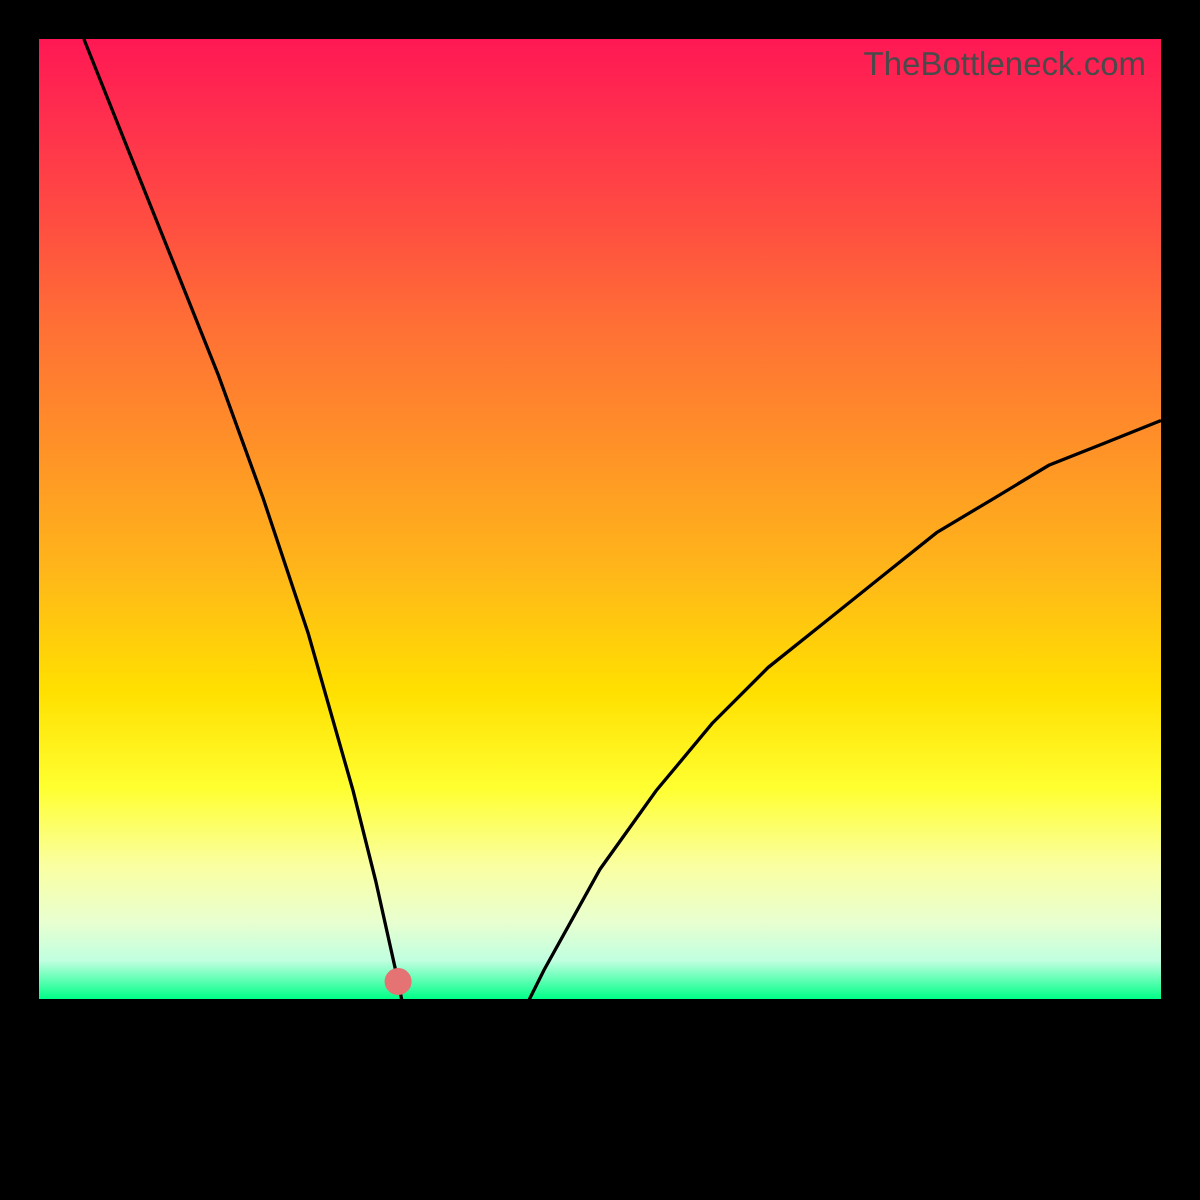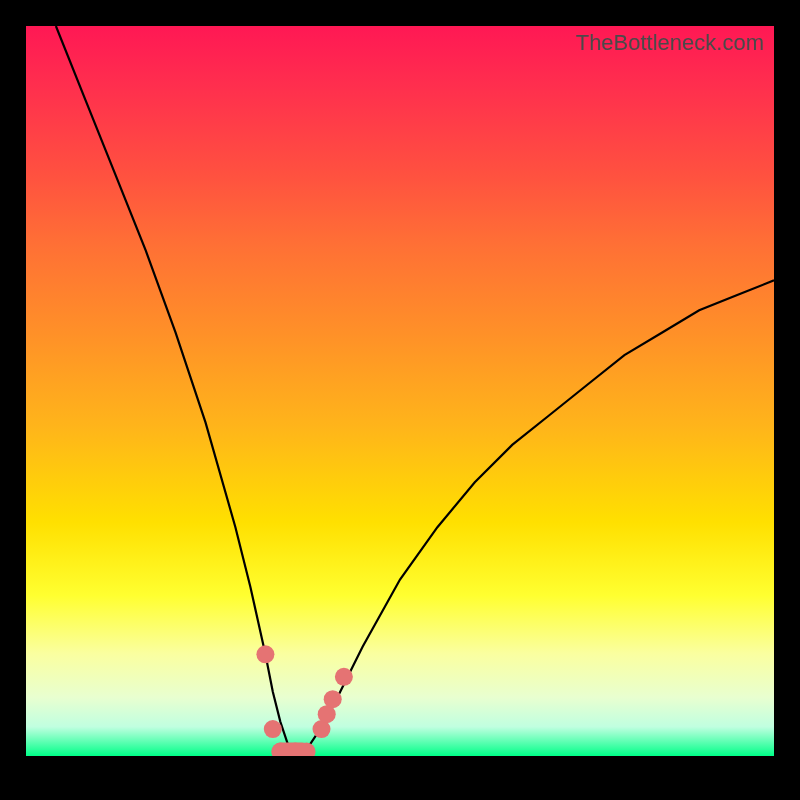--- a/index.html
+++ b/index.html
@@ -9,21 +9,21 @@
     height: 800px;
     background: #000;
     font-family: Arial, sans-serif;
     position: relative;
   }
   .frame {
     position: absolute;
     left: 26px;
     top: 26px;
     width: 748px;
-    height: 730px;
+    height: 640px;
     overflow: hidden;
   }
   .gradient-bg {
     position: absolute;
     left: 0;
     top: 0;
     width: 100%;
     height: 100%;
     background: linear-gradient(to bottom,
       #ff1854 0%,

